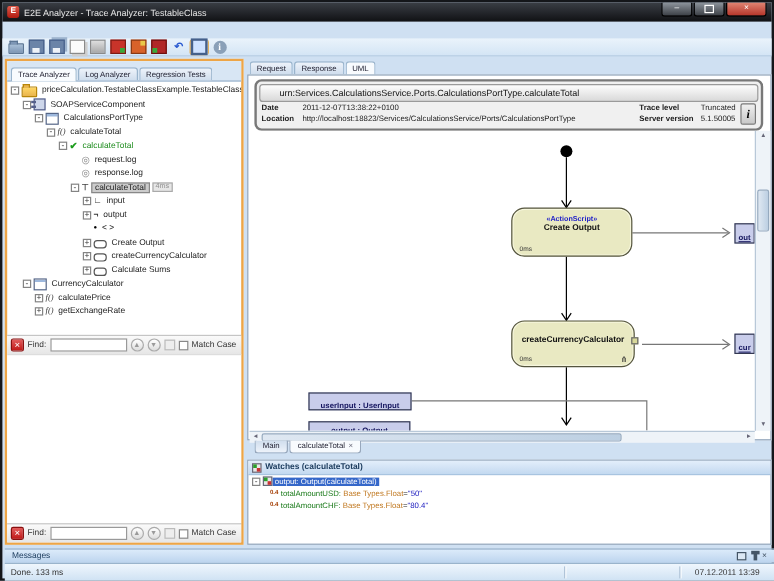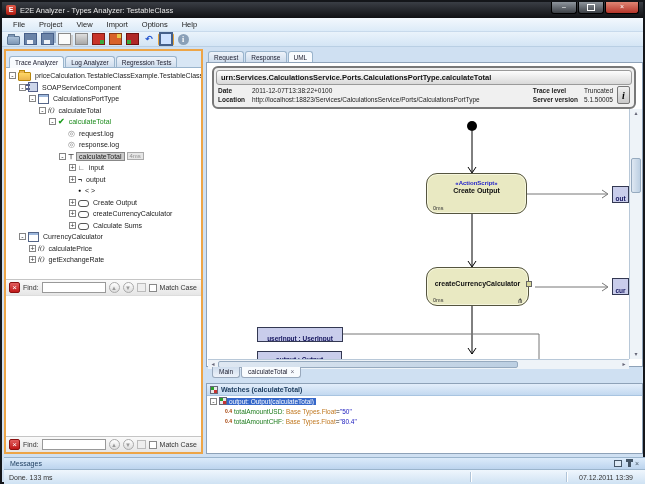--- a/index.html
+++ b/index.html
@@ -95,21 +95,21 @@
   .cbox{width:8px;height:8px;border:1px solid #888;background:#fff;box-sizing:border-box;}
   .panel2{flex:1;background:#fff;border-top:1px solid #ddd;}
 
   
   .maintabs{position:absolute;left:206px;top:47px;height:13px;display:flex;align-items:flex-end;gap:1px;}
   .umlpanel{position:absolute;left:204px;top:60px;width:437px;height:305px;background:#fff;
     border:1px solid #8ea2b8;box-sizing:border-box;}
   .urnbox{position:absolute;left:5px;top:3px;width:424px;border:2px solid #787878;border-radius:6px;
     background:#f0f0f0;padding:2px;box-sizing:border-box;}
   .urntitle{border:1px solid #9a9a9a;border-radius:3px;background:linear-gradient(#fdfdfd,#d9d9d9);
-    font-size:7.5px;font-weight:bold;color:#111;padding:2px 4px;}
+    font-size:7.5px;font-weight:normal;color:#111;padding:2px 16px;}
   .urninfo{display:flex;align-items:center;gap:4px;padding:1px 2px;}
   .infogrid{display:grid;font-size:6.5px;line-height:9px;color:#222;}
   .ig-left{flex:1;grid-template-columns:34px 1fr;}
   .ig-right{grid-template-columns:auto auto;column-gap:6px;}
   .ilab{font-weight:bold;}
   .ibtn{width:13px;height:18px;border:1px solid #777;border-radius:2px;background:linear-gradient(#efefef,#c8c8c8);
     font:bold italic 10px "Liberation Serif",serif;text-align:center;line-height:18px;box-sizing:border-box;}
 
   .viewport{position:absolute;left:1px;top:46px;width:421px;height:250px;overflow:hidden;background:#fff;}
   .edges{position:absolute;left:0;top:0;}
@@ -157,36 +157,28 @@
   .ssep{width:1px;height:10px;background:#b0c4d8;box-shadow:1px 0 0 #fff;}
   .sdate{width:78px;text-align:center;}
 </style>
 </head>
 <body>
 
 <div class="win">
 
   <div class="titlebar">
     <span class="logo">E</span>
-    <span class="title-text">E2E Analyzer - Types Analyzer: TestableClass</span>
+    <span class="title-text">E2E Analyzer - Trace Analyzer: TestableClass</span>
   </div>
   <div class="winbtns">
     <div class="wbtn min">–</div>
     <div class="wbtn max"><span class="maxglyph"></span></div>
     <div class="wbtn close">×</div>
   </div>
 
-  <div class="menubar" id="menubar">
-      <div class="menu-item">File</div>
-      <div class="menu-item">Project</div>
-      <div class="menu-item">View</div>
-      <div class="menu-item">Import</div>
-      <div class="menu-item">Options</div>
-      <div class="menu-item">Help</div>
-    </div>
   <div class="toolbar" id="toolbar">
       <div class="tbtn">
         <span class="tico open-icon"></span>
       </div>
       <div class="tbtn">
         <span class="tico save-icon"></span>
       </div>
       <div class="tbtn">
         <span class="tico save-all-icon"></span>
       </div>

